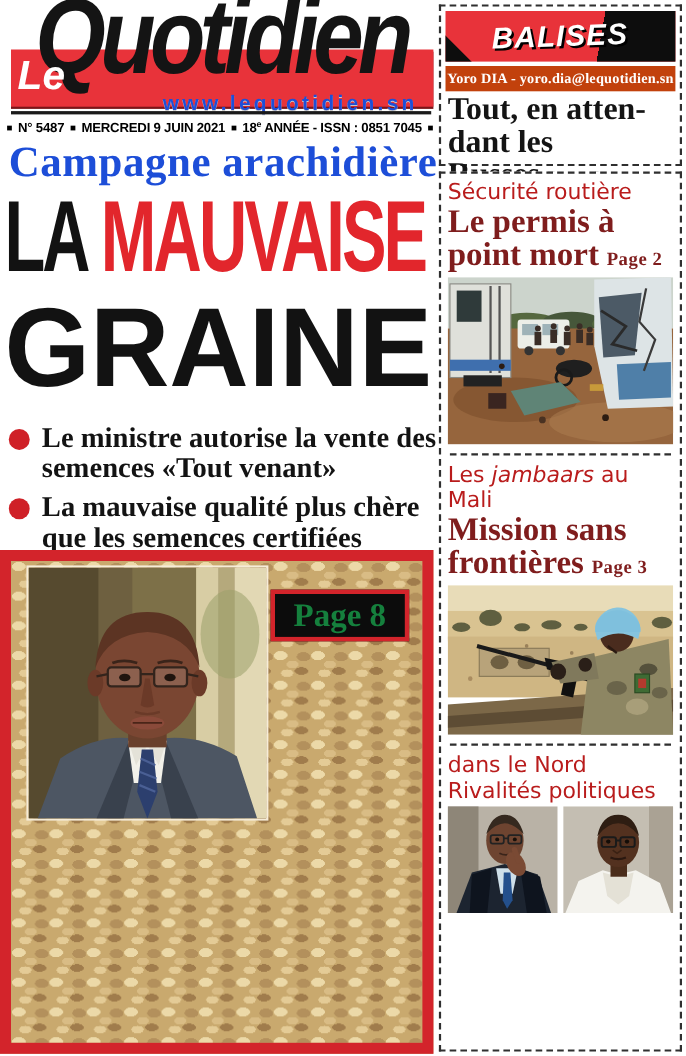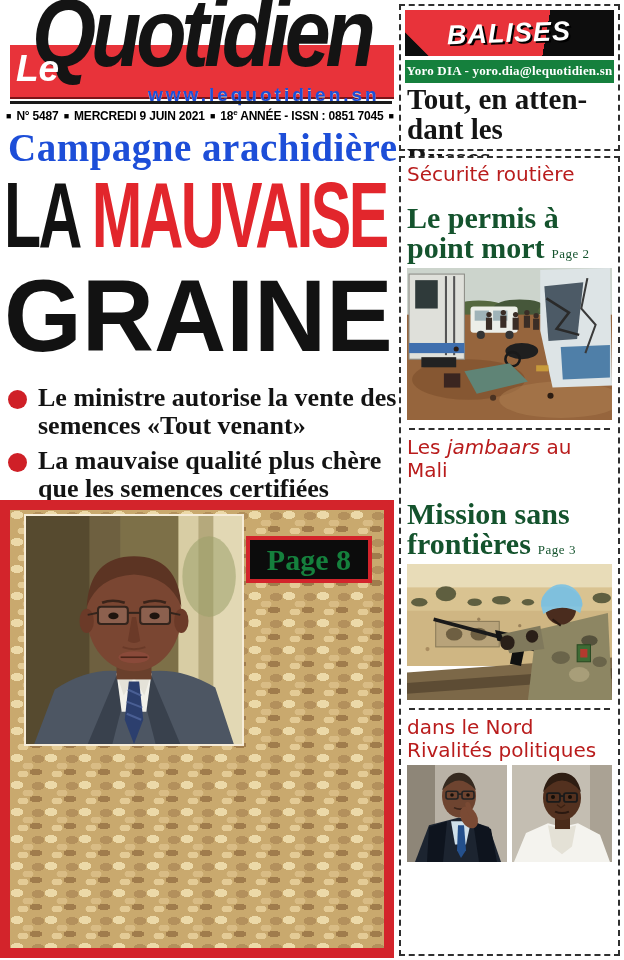--- a/index.html
+++ b/index.html
@@ -70,31 +70,31 @@
     border:2px dashed #2f2f2f; background:#fff; padding:4px; }
   .balises-banner { height:46px; position:relative;
     background-color:#e8333a;
     background-image:
       linear-gradient(100deg, transparent 0 67%, #0d0d0d 67%),
       linear-gradient(45deg, #0d0d0d 0 9%, transparent 9.5%);
     display:flex; align-items:center; justify-content:center; }
   .balises-banner .word { color:#fff; font-family:"Liberation Sans", sans-serif;
     font-weight:bold; font-style:italic; font-size:27px; letter-spacing:1px;
     transform:rotate(-2deg); text-shadow:2px 2px 0 #000; }
-  .balises-byline { margin-top:4px; background:#15803d; color:#fff; font-weight:bold;
+  .balises-byline { margin-top:4px; background:#c2410c; color:#fff; font-weight:bold;
     font-size:13px; text-align:center; padding:3px 0 4px; letter-spacing:0.2px; }
   .balises-head { margin-top:2px; font-weight:bold; font-size:29px; line-height:1.02;
     color:#141414; padding-left:2px; }
 
   .articles-box { position:absolute; left:399px; top:156px; width:221px; height:800px;
     border:2px dashed #2f2f2f; background:#fff; padding:5px 6px; overflow:hidden; }
   .kicker-sans { font-family:"DejaVu Sans", sans-serif; font-size:20px; line-height:1.12;
     color:#b91c1c; }
-  .art-head { font-weight:bold; font-size:30px; line-height:1.0; color:#14532d; margin-top:18px; }
-  .page-tag { font-weight:normal; font-size:13px; margin-left:7px; letter-spacing:0.5px; }
+  .art-head { font-weight:bold; font-size:30px; line-height:1.0; color:#7f1d1d; margin-top:2px; }
+  .page-tag { font-weight:bold; font-size:17px; margin-left:7px; letter-spacing:0.5px; }
   .art-photo { display:block; width:100%; margin-top:5px; }
   .dashed-sep { border-top:2px dashed #2f2f2f; margin:8px 2px 6px; }
   .rivals { display:flex; gap:5px; margin-top:4px; height:97px; }
   .rivals svg { width:50%; height:100%; display:block; }
 </style>
 </head>
 <body>
 
 <div class="page">
 

